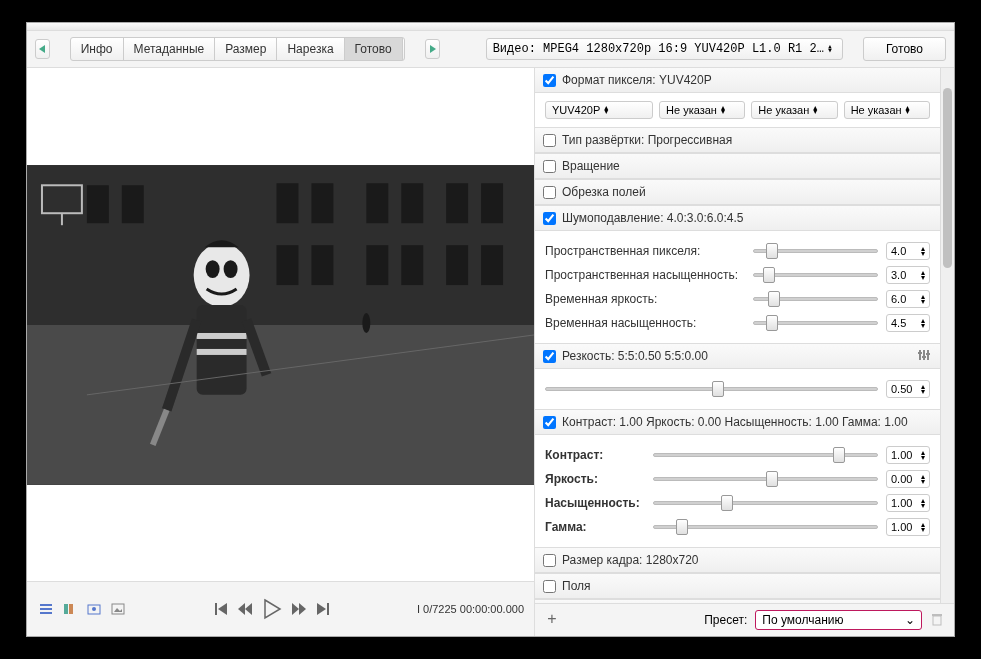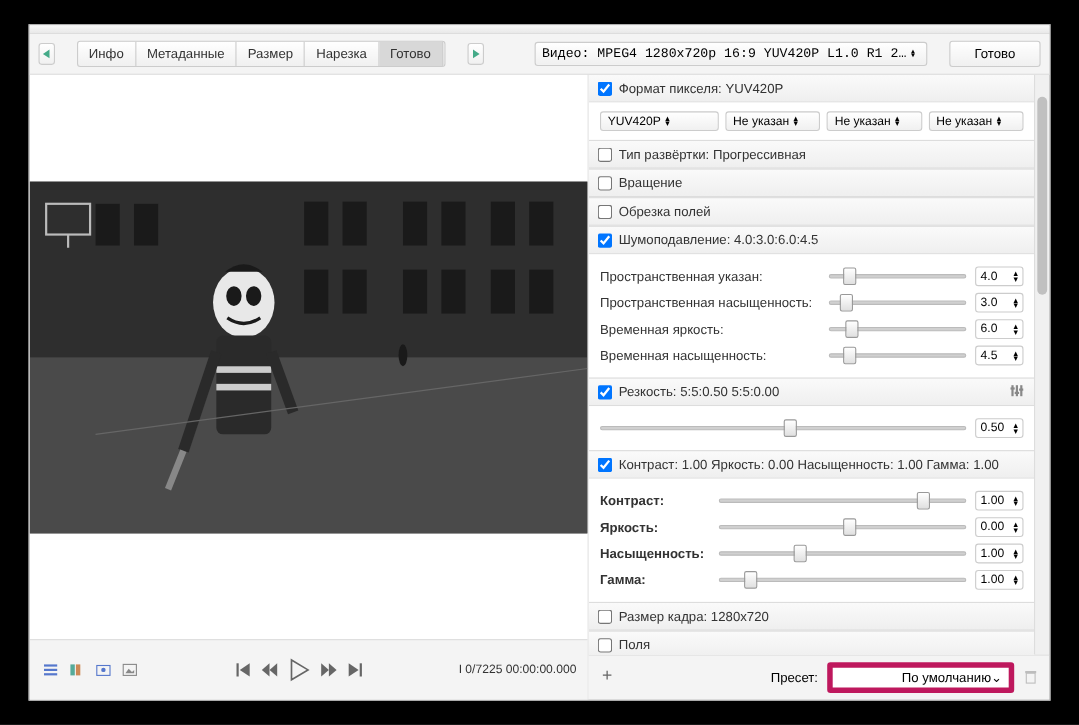--- a/index.html
+++ b/index.html
@@ -41,21 +41,21 @@
 .slider-row.narrow label { width: 100px; font-weight: bold; }
 .slider { flex: 1; height: 18px; position: relative; display: flex; align-items: center; cursor: pointer; }
 .track { height: 4px; width: 100%; background: #d0d0d0; border-radius: 2px; border: 1px solid #bbb; }
 .thumb { position: absolute; width: 12px; height: 16px; background: linear-gradient(#fff,#e0e0e0); border: 1px solid #999; border-radius: 2px; top: 1px; }
 .spin { width: 44px; border: 1px solid #ccc; border-radius: 3px; background: #fff; font-size: 11px; text-align: left; padding: 2px 4px; display: flex; align-items: center; }
 .spin span:first-child { flex: 1; }
 .spin .ud { font-size: 8px; line-height: 5px; text-align: center; cursor: pointer; }
 .right-extra-icon { margin-left: auto; width: 14px; height: 14px; }
 .preset-bar { display: flex; align-items: center; padding: 6px 8px; gap: 8px; border-top: 1px solid #ddd; background: #f4f4f4; }
 .plus { width: 18px; height: 18px; font-size: 16px; color: #666; cursor: pointer; text-align: center; line-height: 16px; }
-.preset-sel { flex: 1; display: flex; align-items: center; border: 5px solid #be185d; border-radius: 3px; background: #fff; padding: 2px 6px; font-size: 12px; cursor: pointer; text-align: right; }
+.preset-sel { flex: 1; display: flex; align-items: center; border: 1px solid #be185d; border-radius: 3px; background: #fff; padding: 2px 6px; font-size: 12px; cursor: pointer; }
 .trash { width: 16px; height: 16px; cursor: pointer; opacity: 0.5; }
 .scrollbar-v { width: 14px; background: #f0f0f0; border-left: 1px solid #ddd; position: relative; }
 .scrollbar-v .sthumb { position: absolute; left: 2px; right: 2px; top: 20px; height: 180px; background: #c0c0c0; border-radius: 5px; }
 .panel-wrap { display: flex; flex: 1; overflow: hidden; }
 </style>
 </head>
 <body>
 
 <div class="window">
   <div class="titlebar"></div>
@@ -235,21 +235,21 @@
               <input type="checkbox" class="cb" style="">
               <span>Обрезка полей</span>
             </div>
 
         <div class="section-hdr">
               <input type="checkbox" class="cb" checked="" style="">
               <span>Шумоподавление: 4.0:3.0:6.0:4.5</span>
             </div>
         <div class="section-body" id="denoise-rows">
               <div class="slider-row">
-                <label>Пространственная указан:</label>
+                <label>Пространственная пикселя:</label>
                 <div class="slider">
                   <div class="track"></div>
                   <div class="thumb" style="left:10%"></div>
                 </div>
                 <div class="spin">
                   <span>4.0</span>
                   <span class="ud">▴<br>▾</span>
                 </div>
               </div>
               <div class="slider-row">

